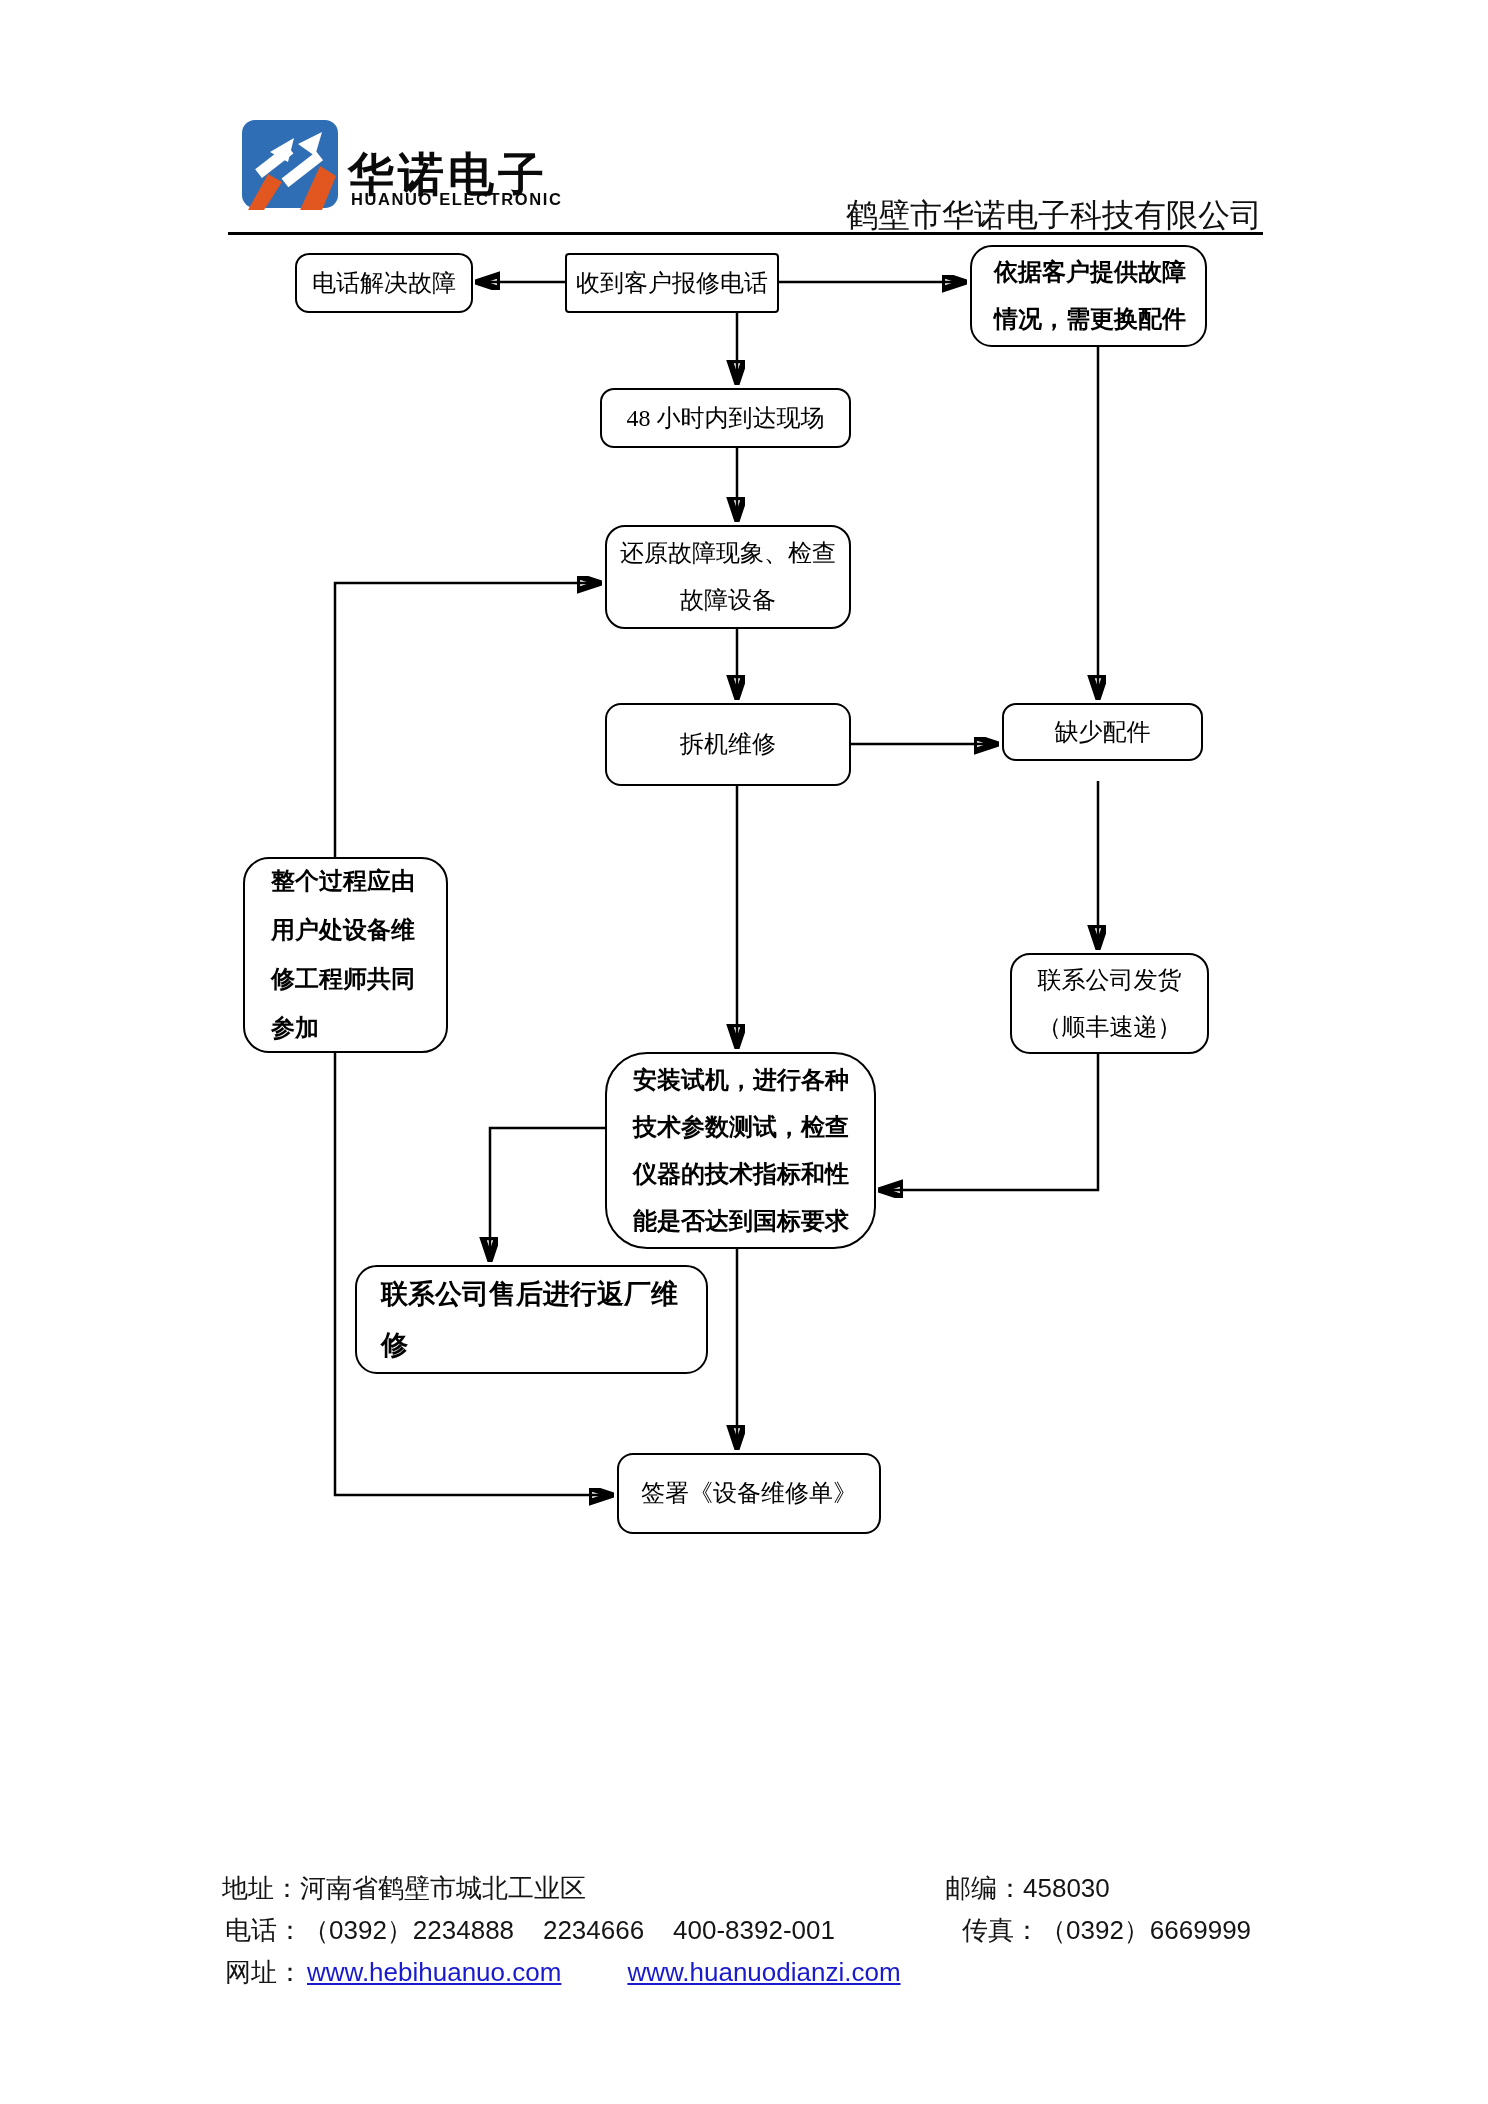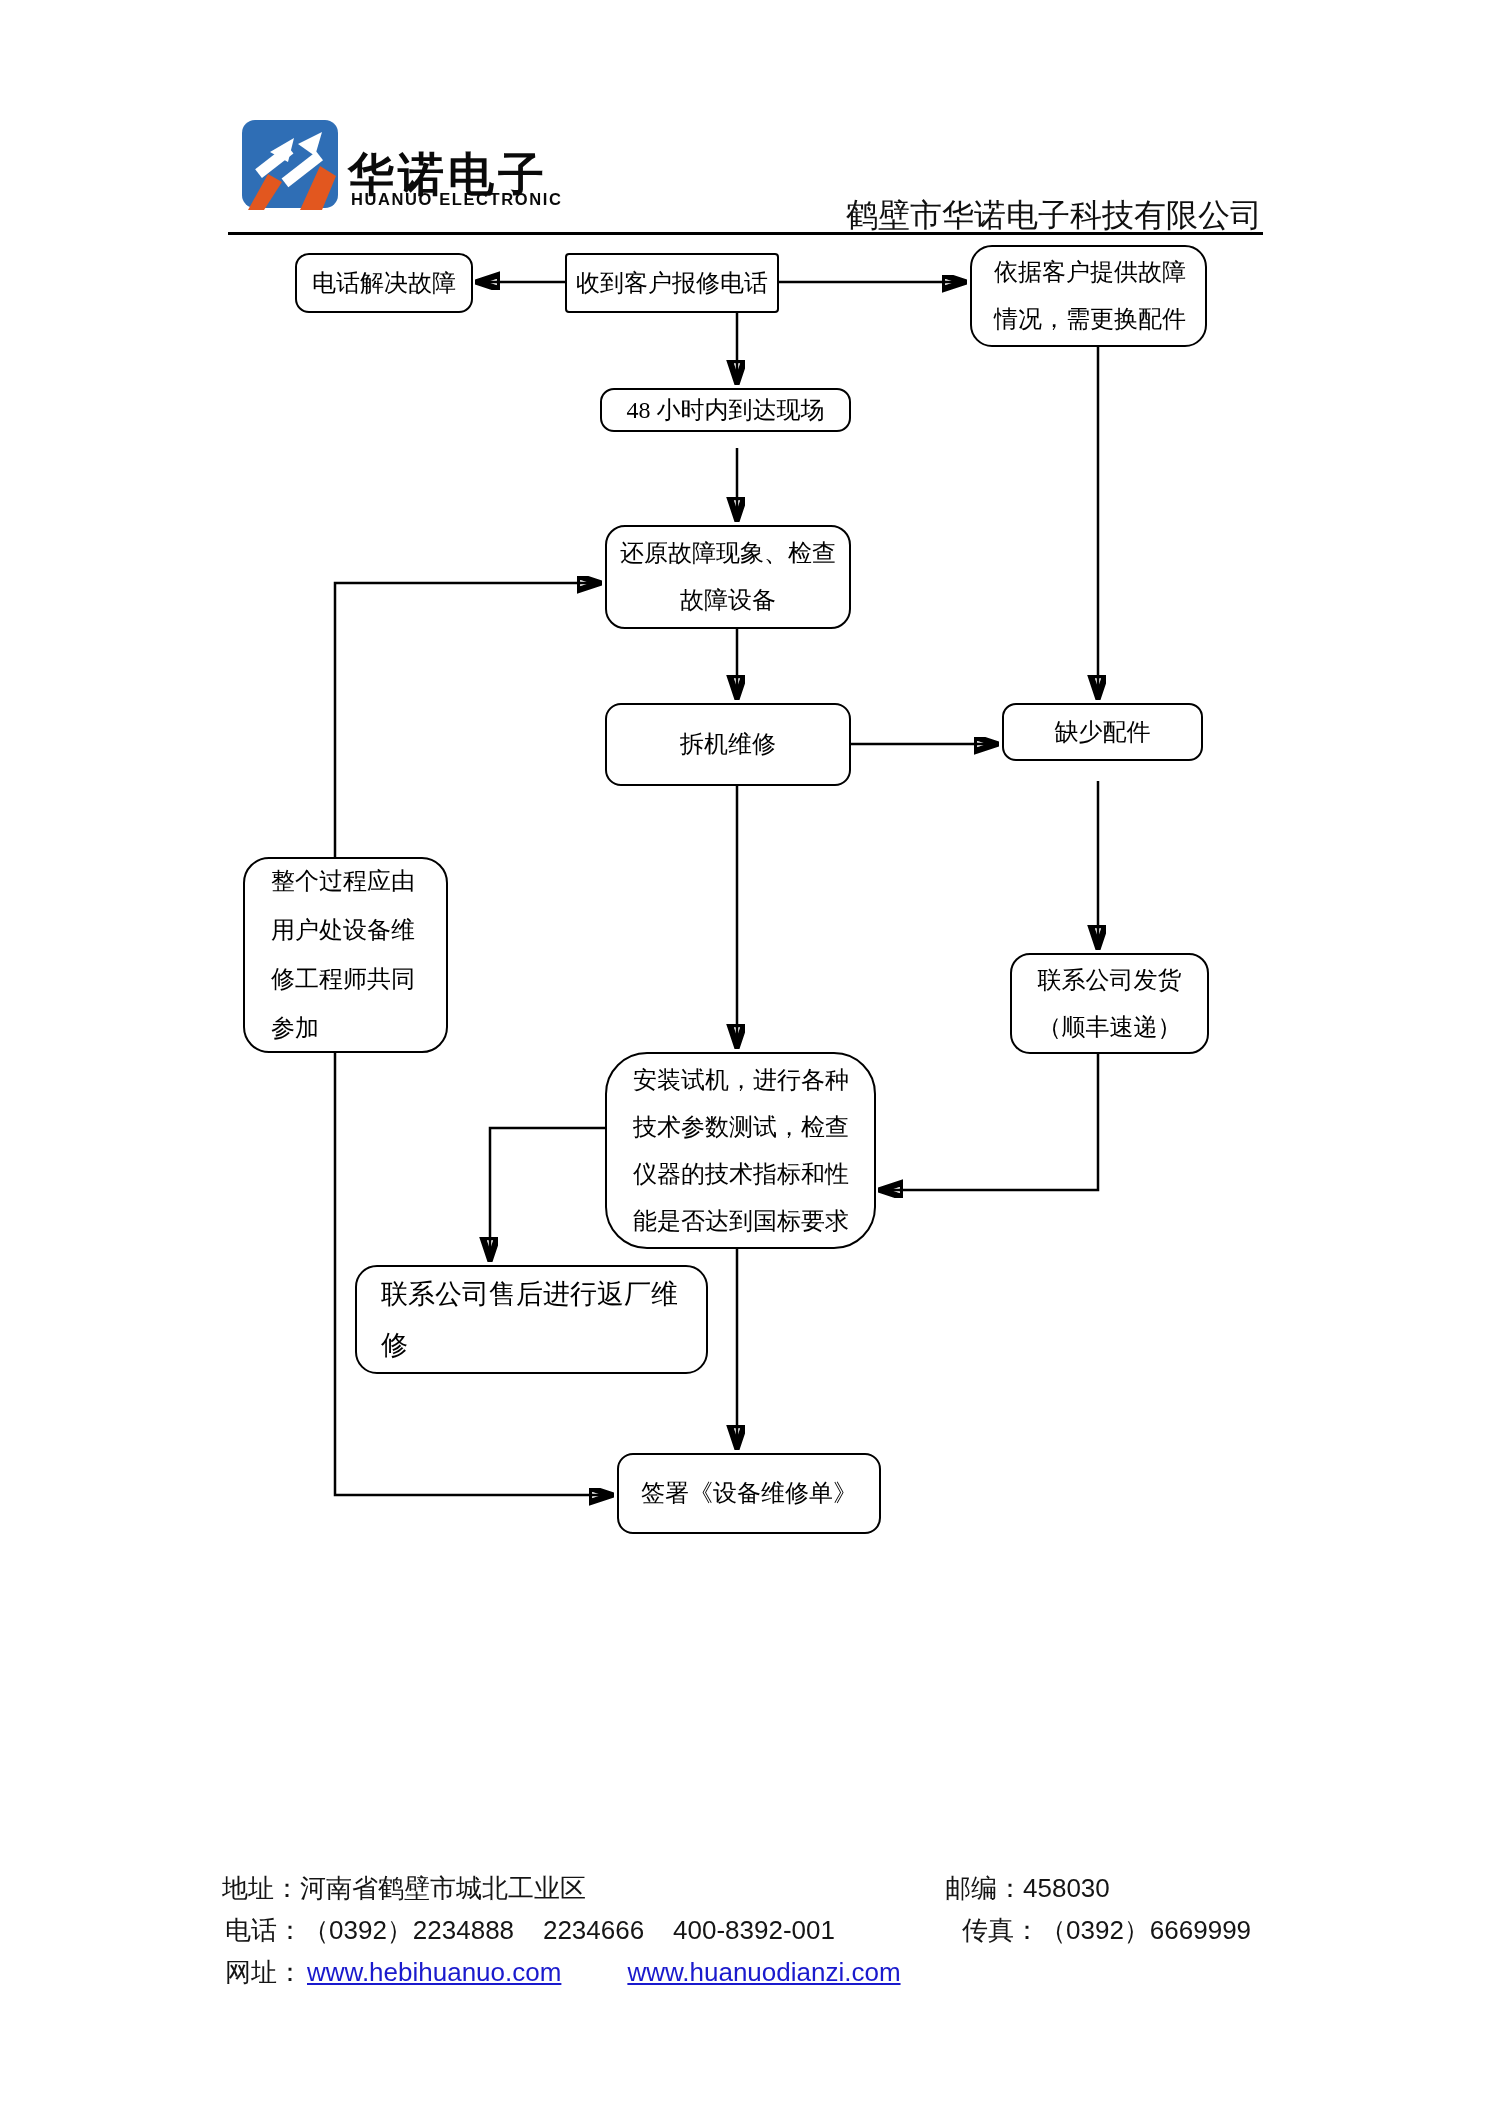--- a/index.html
+++ b/index.html
@@ -28,25 +28,25 @@
   .header-rule{position:absolute;left:228px;top:232px;width:1035px;height:2.5px;background:#000;}
   
   .connectors{position:absolute;left:0;top:0;width:1488px;height:2104px;}
   .connectors path{fill:none;stroke:#000;stroke-width:2.5px;}
   .node{
     position:absolute;box-sizing:border-box;border:2.5px solid #000;background:#fff;
     display:flex;align-items:center;justify-content:center;
     font-size:24px;line-height:47px;text-align:center;
   }
   .node span{white-space:pre-line;}
-  .node.left{justify-content:flex-start;text-align:left;}
+  .node.left{justify-content:flex-start;text-align:left;font-weight:bold;}
   .n-phonefix {left:295px; top:253px; width:178px; height:60px; border-radius:14px;}
   .n-receive  {left:565px; top:253px; width:214px; height:60px; border-radius:4px;}
   .n-needparts{left:970px; top:245px; width:237px; height:102px;border-radius:22px; padding-left:22px;}
-  .n-arrive   {left:600px; top:388px; width:251px; height:44px; border-radius:14px;text-align:right;}
+  .n-arrive   {left:600px; top:388px; width:251px; height:60px; border-radius:14px;text-align:right;}
   .n-restore  {left:605px; top:525px; width:246px; height:104px; border-radius:20px;}
   .n-repair   {left:605px; top:703px; width:246px; height:83px; border-radius:16px;}
   .n-missing  {left:1002px;top:703px; width:201px; height:58px; border-radius:14px;}
   .n-joint    {left:243px; top:857px; width:205px; height:196px;border-radius:26px; padding-left:26px; line-height:49px;}
   .n-ship     {left:1010px;top:953px; width:199px; height:101px;border-radius:20px;}
   .n-install  {left:605px; top:1052px;width:271px; height:197px;border-radius:42px; padding-left:26px;}
   .n-return   {left:355px; top:1265px;width:353px; height:109px;border-radius:22px; padding:0 24px;
                font-size:27px;line-height:51px;}
   .n-sign     {left:617px; top:1453px;width:264px; height:81px; border-radius:16px;}
   

